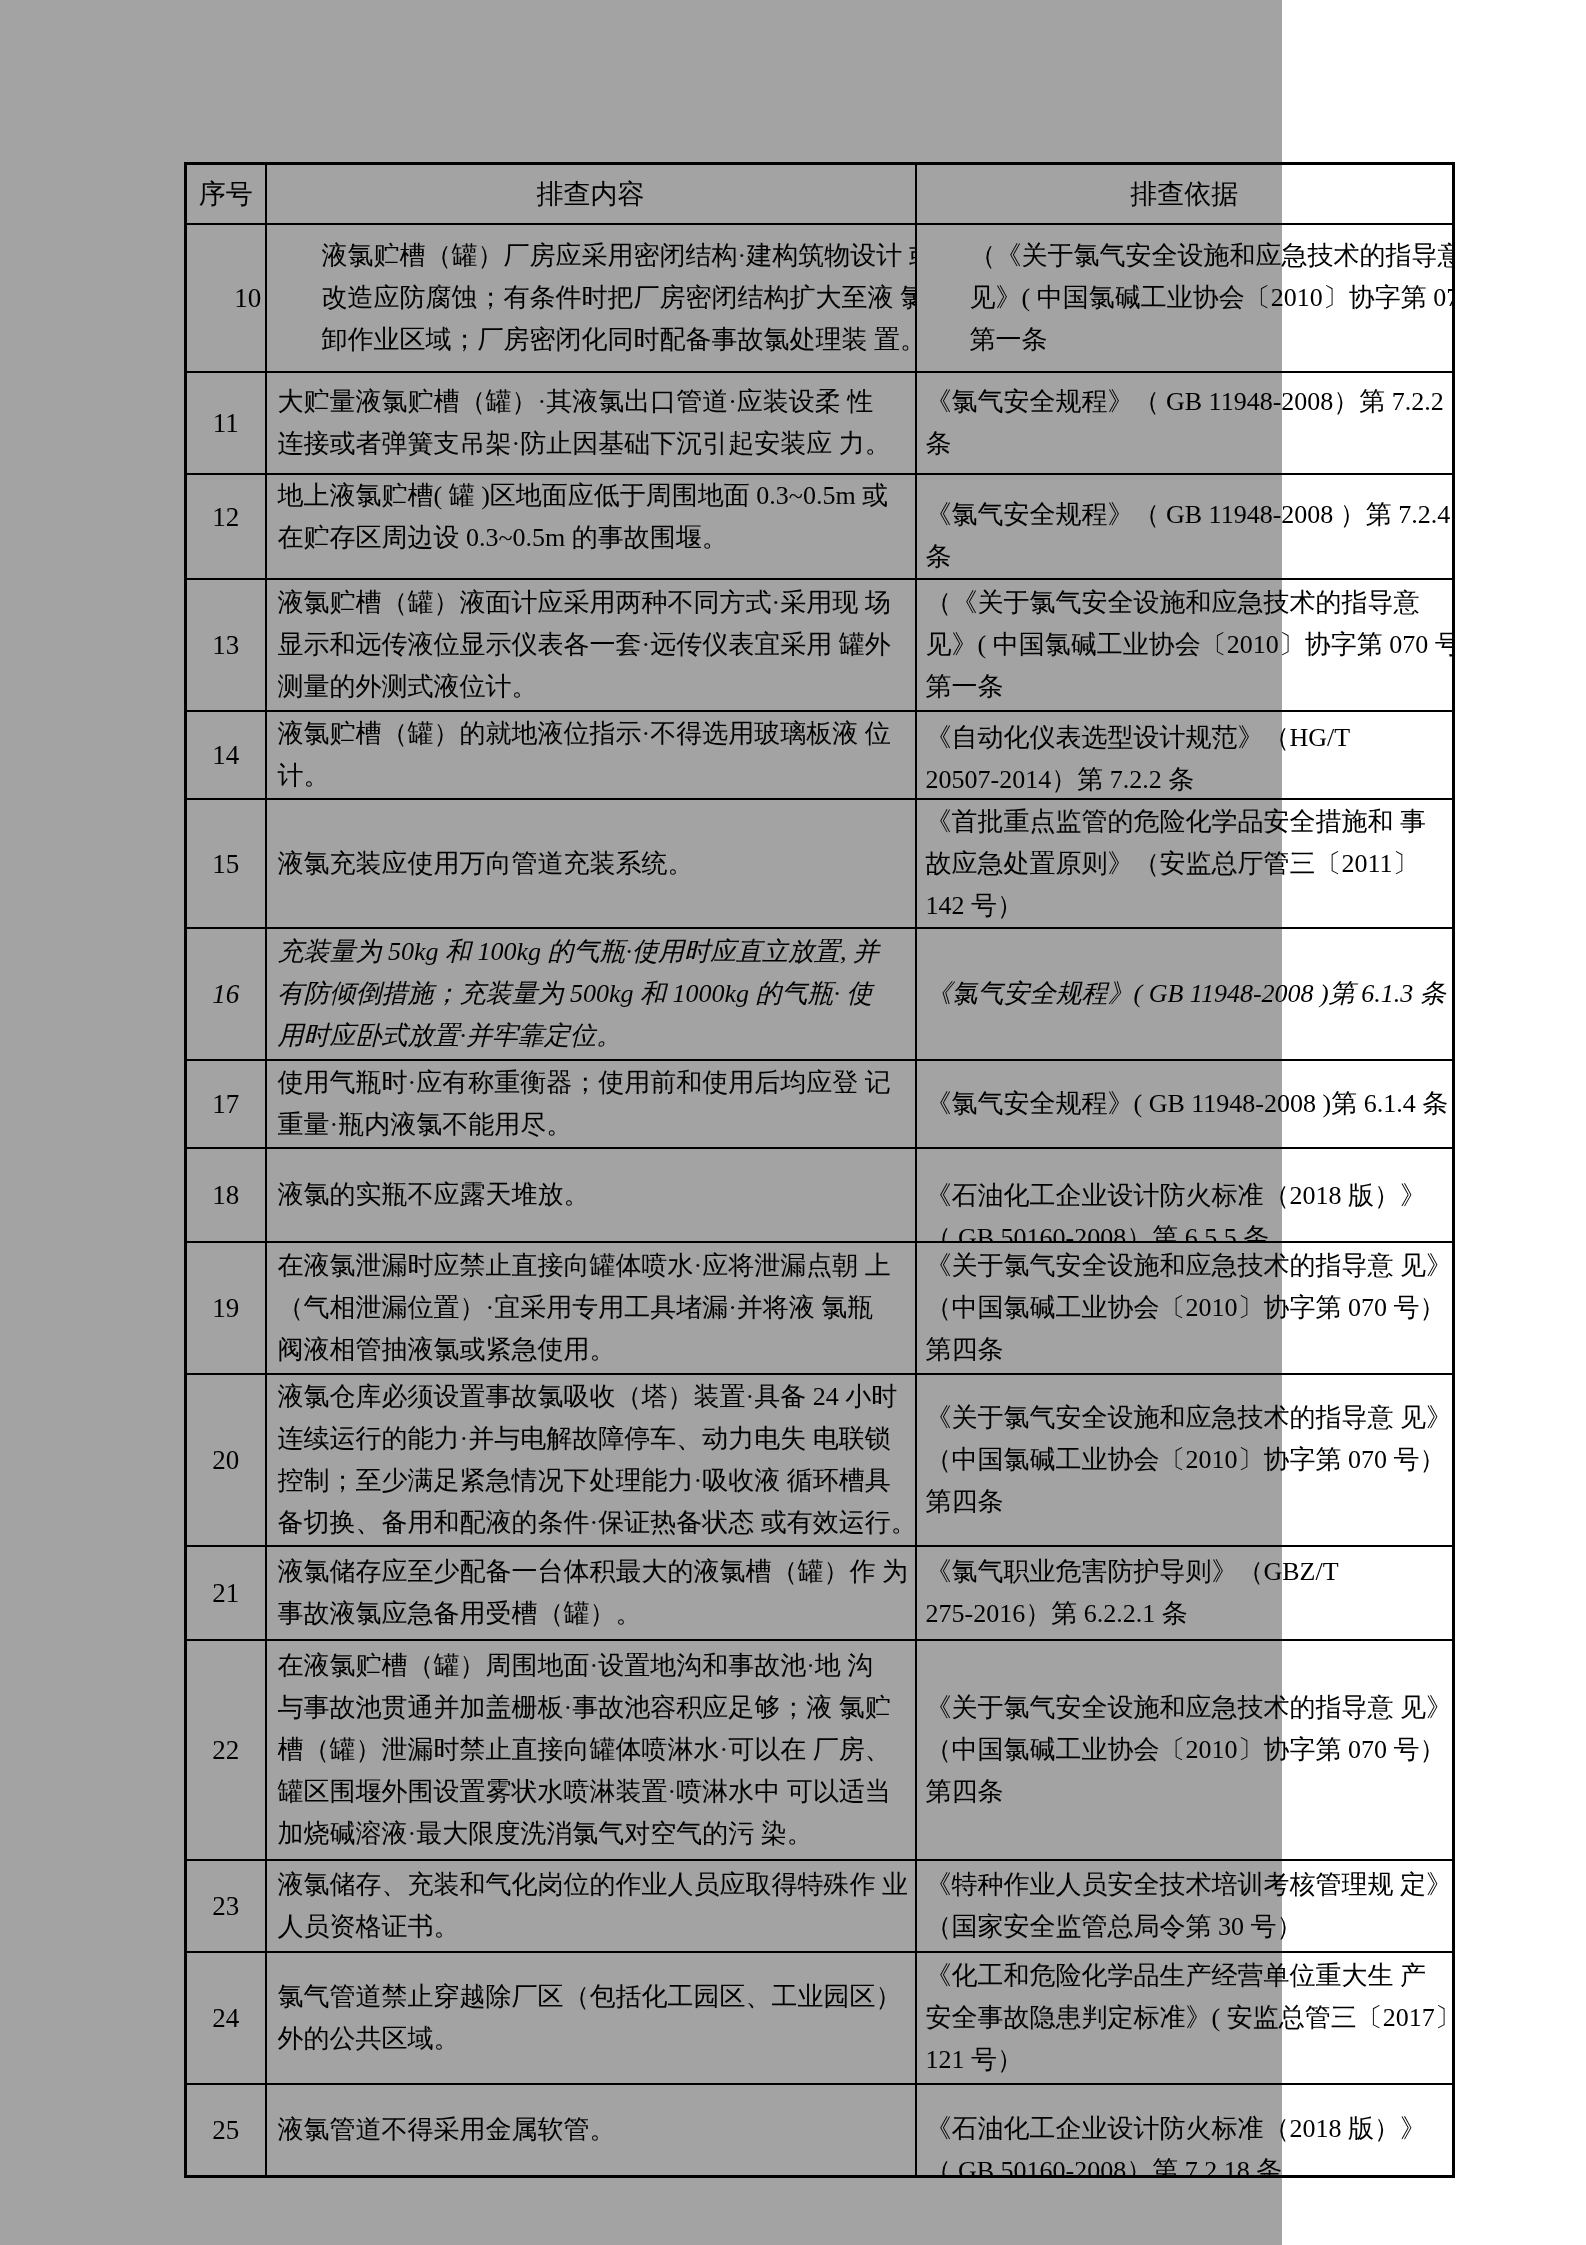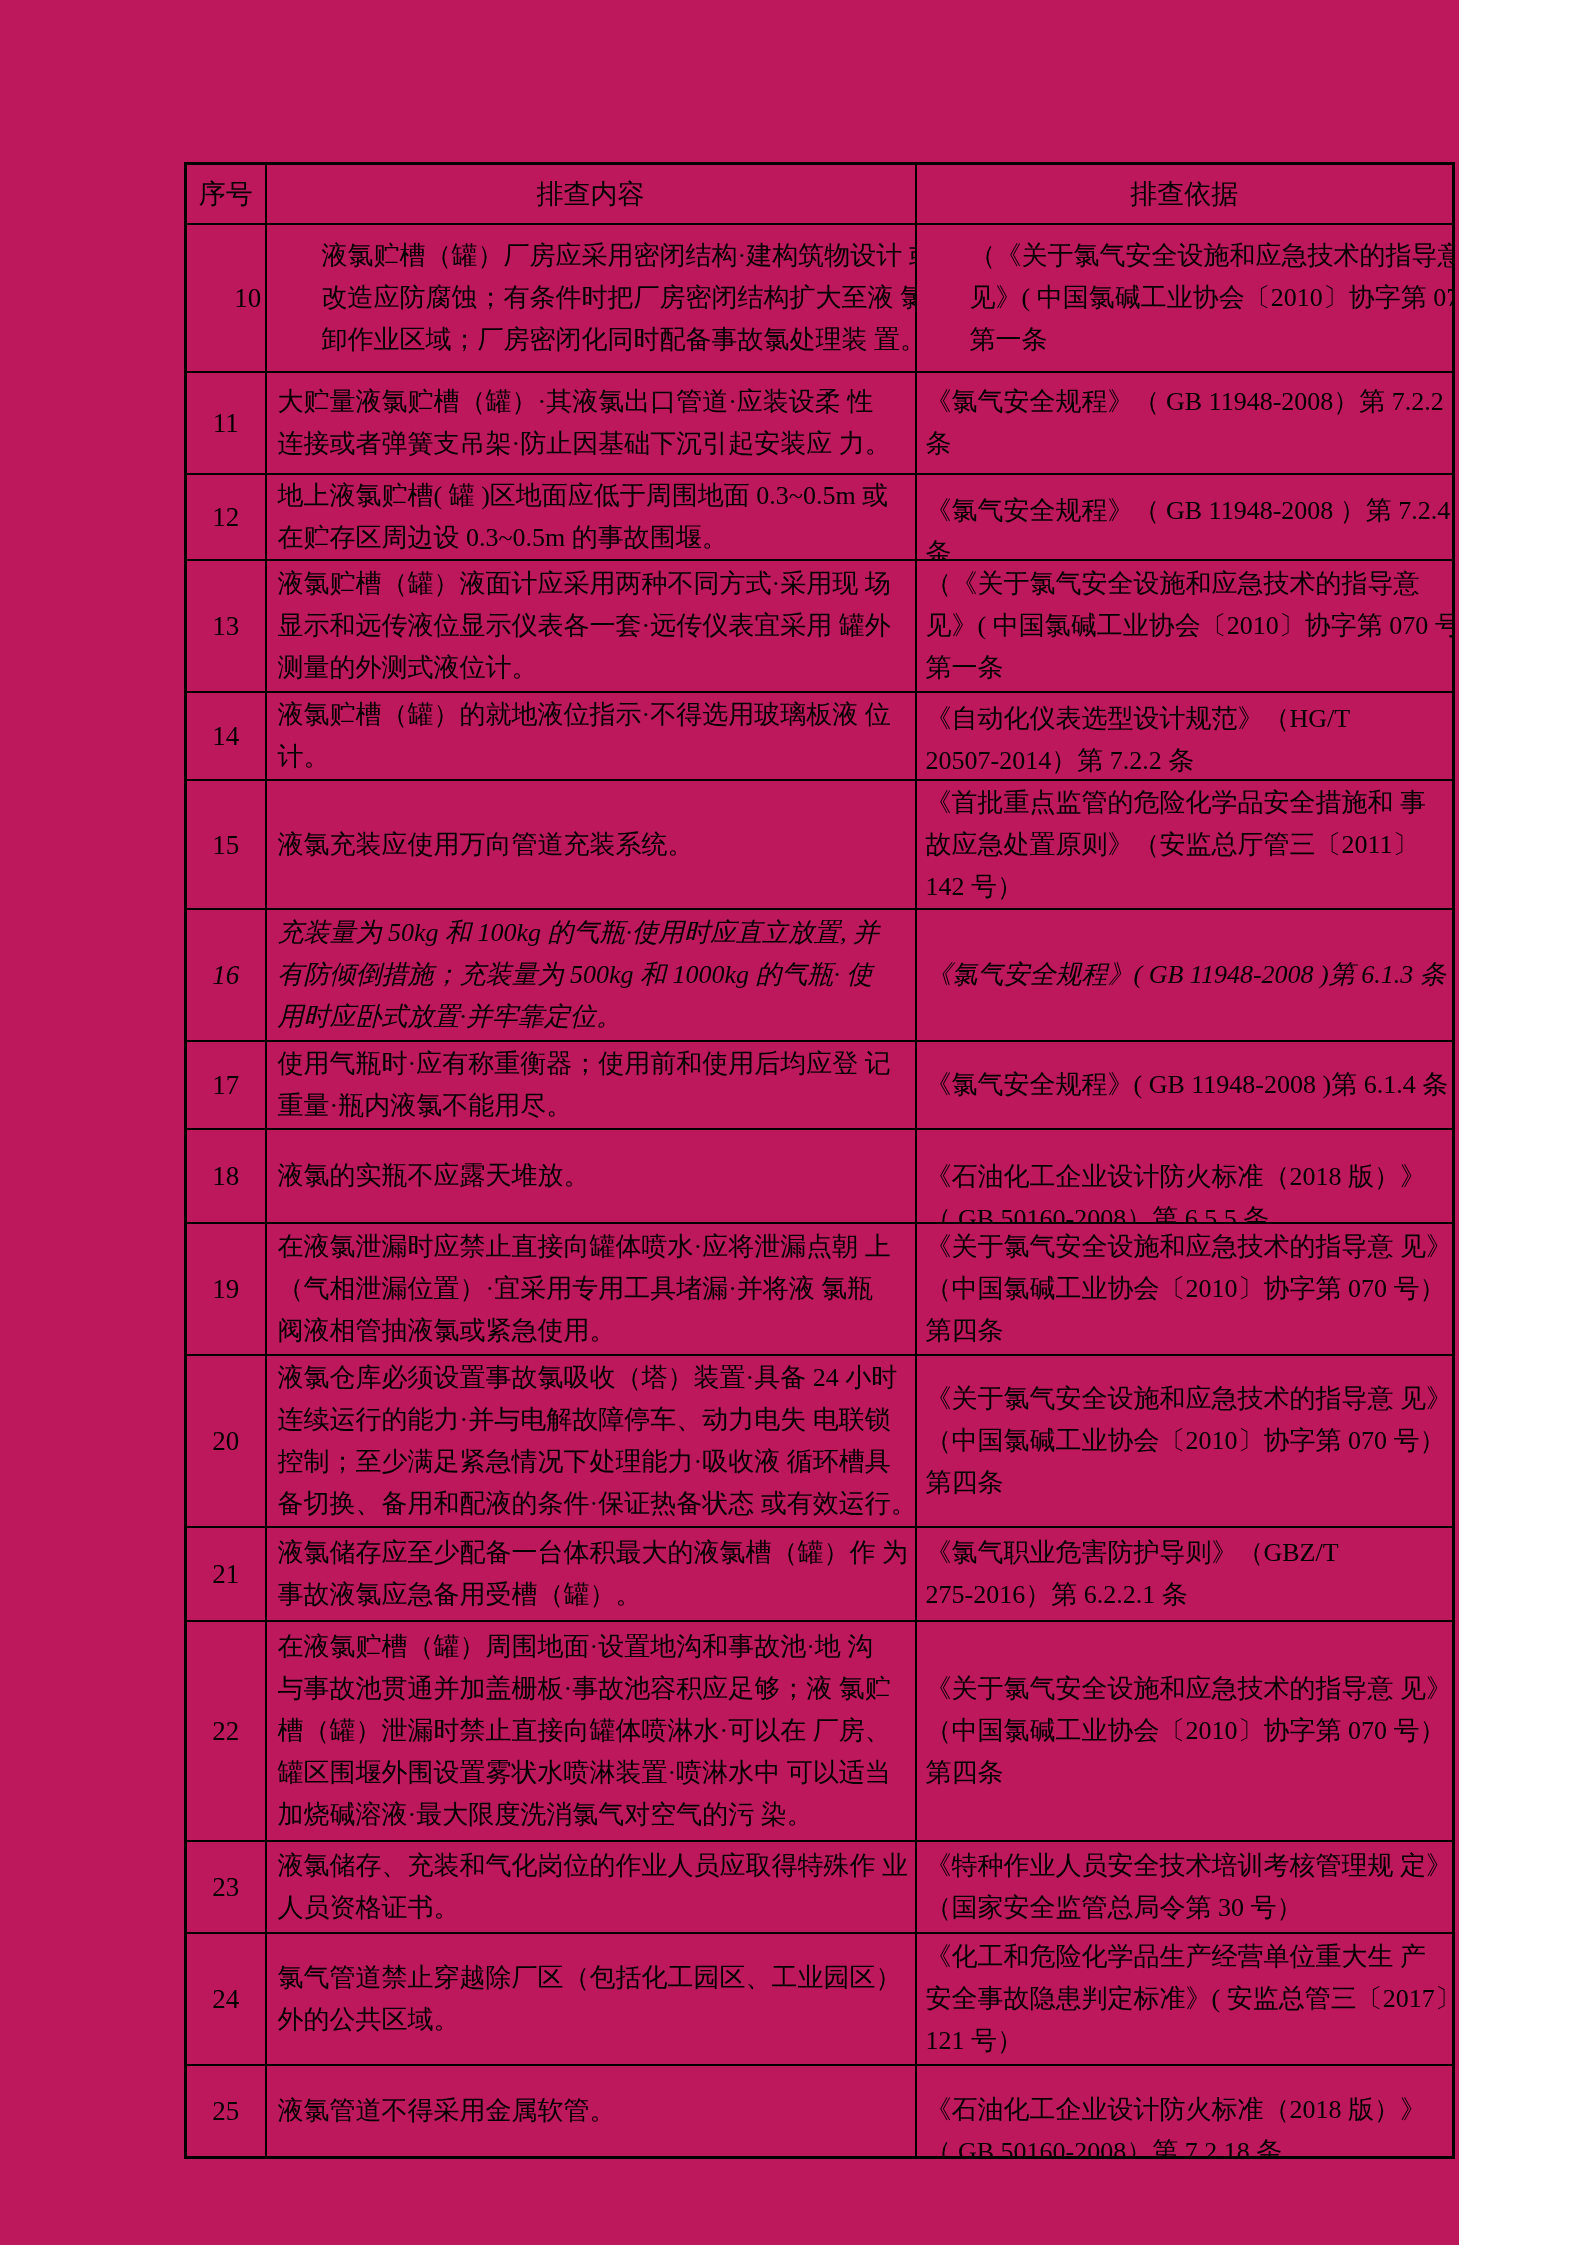--- a/index.html
+++ b/index.html
@@ -11,23 +11,23 @@
     width: 1586px;
     height: 2245px;
     position: relative;
     overflow: hidden;
     font-family: "Liberation Serif", serif;
     color: #000000;
   }
   .page {
     position: absolute;
     left: 0; top: 0;
-    width: 1459px;
+    width: 1282px;
     height: 2245px;
-    background: #be185d;
+    background: #a3a3a3;
   }
   table.checklist {
     position: absolute;
     left: 184px;
     top: 162px;
     border-collapse: collapse;
     table-layout: fixed;
     width: 1268px;
     border: 3px solid #000000;
     font-size: 26px;
@@ -74,21 +74,21 @@
   .r8  .cell { height: 92px;  }
   .r9  .cell { height: 130px; }
   .r10 .cell { height: 170px; }
   .r11 .cell { height: 92px;  }
   .r12 .cell { height: 218px; }
   .r13 .cell { height: 90px;  }
   .r14 .cell { height: 130px; }
   .r15 .cell { height: 90px;  }
 
   
-  .r2  .basis-cell .cell { justify-content: flex-start; padding-top: 15px; }
+  .r2  .basis-cell .cell { justify-content: flex-end; padding-top: 15px; margin-top: 19px; }
   .r4  .basis-cell .cell { justify-content: center; padding-top: 7px; }
   .r5  .basis-cell .cell { justify-content: flex-start; padding-top: 1px; }
   .r8  .basis-cell .cell { justify-content: flex-start; padding-top: 26px; }
   .r15 .basis-cell .cell { justify-content: flex-start; padding-top: 23px; }
 </style>
 </head>
 <body>
 
 <div class="page">
   <table class="checklist">

